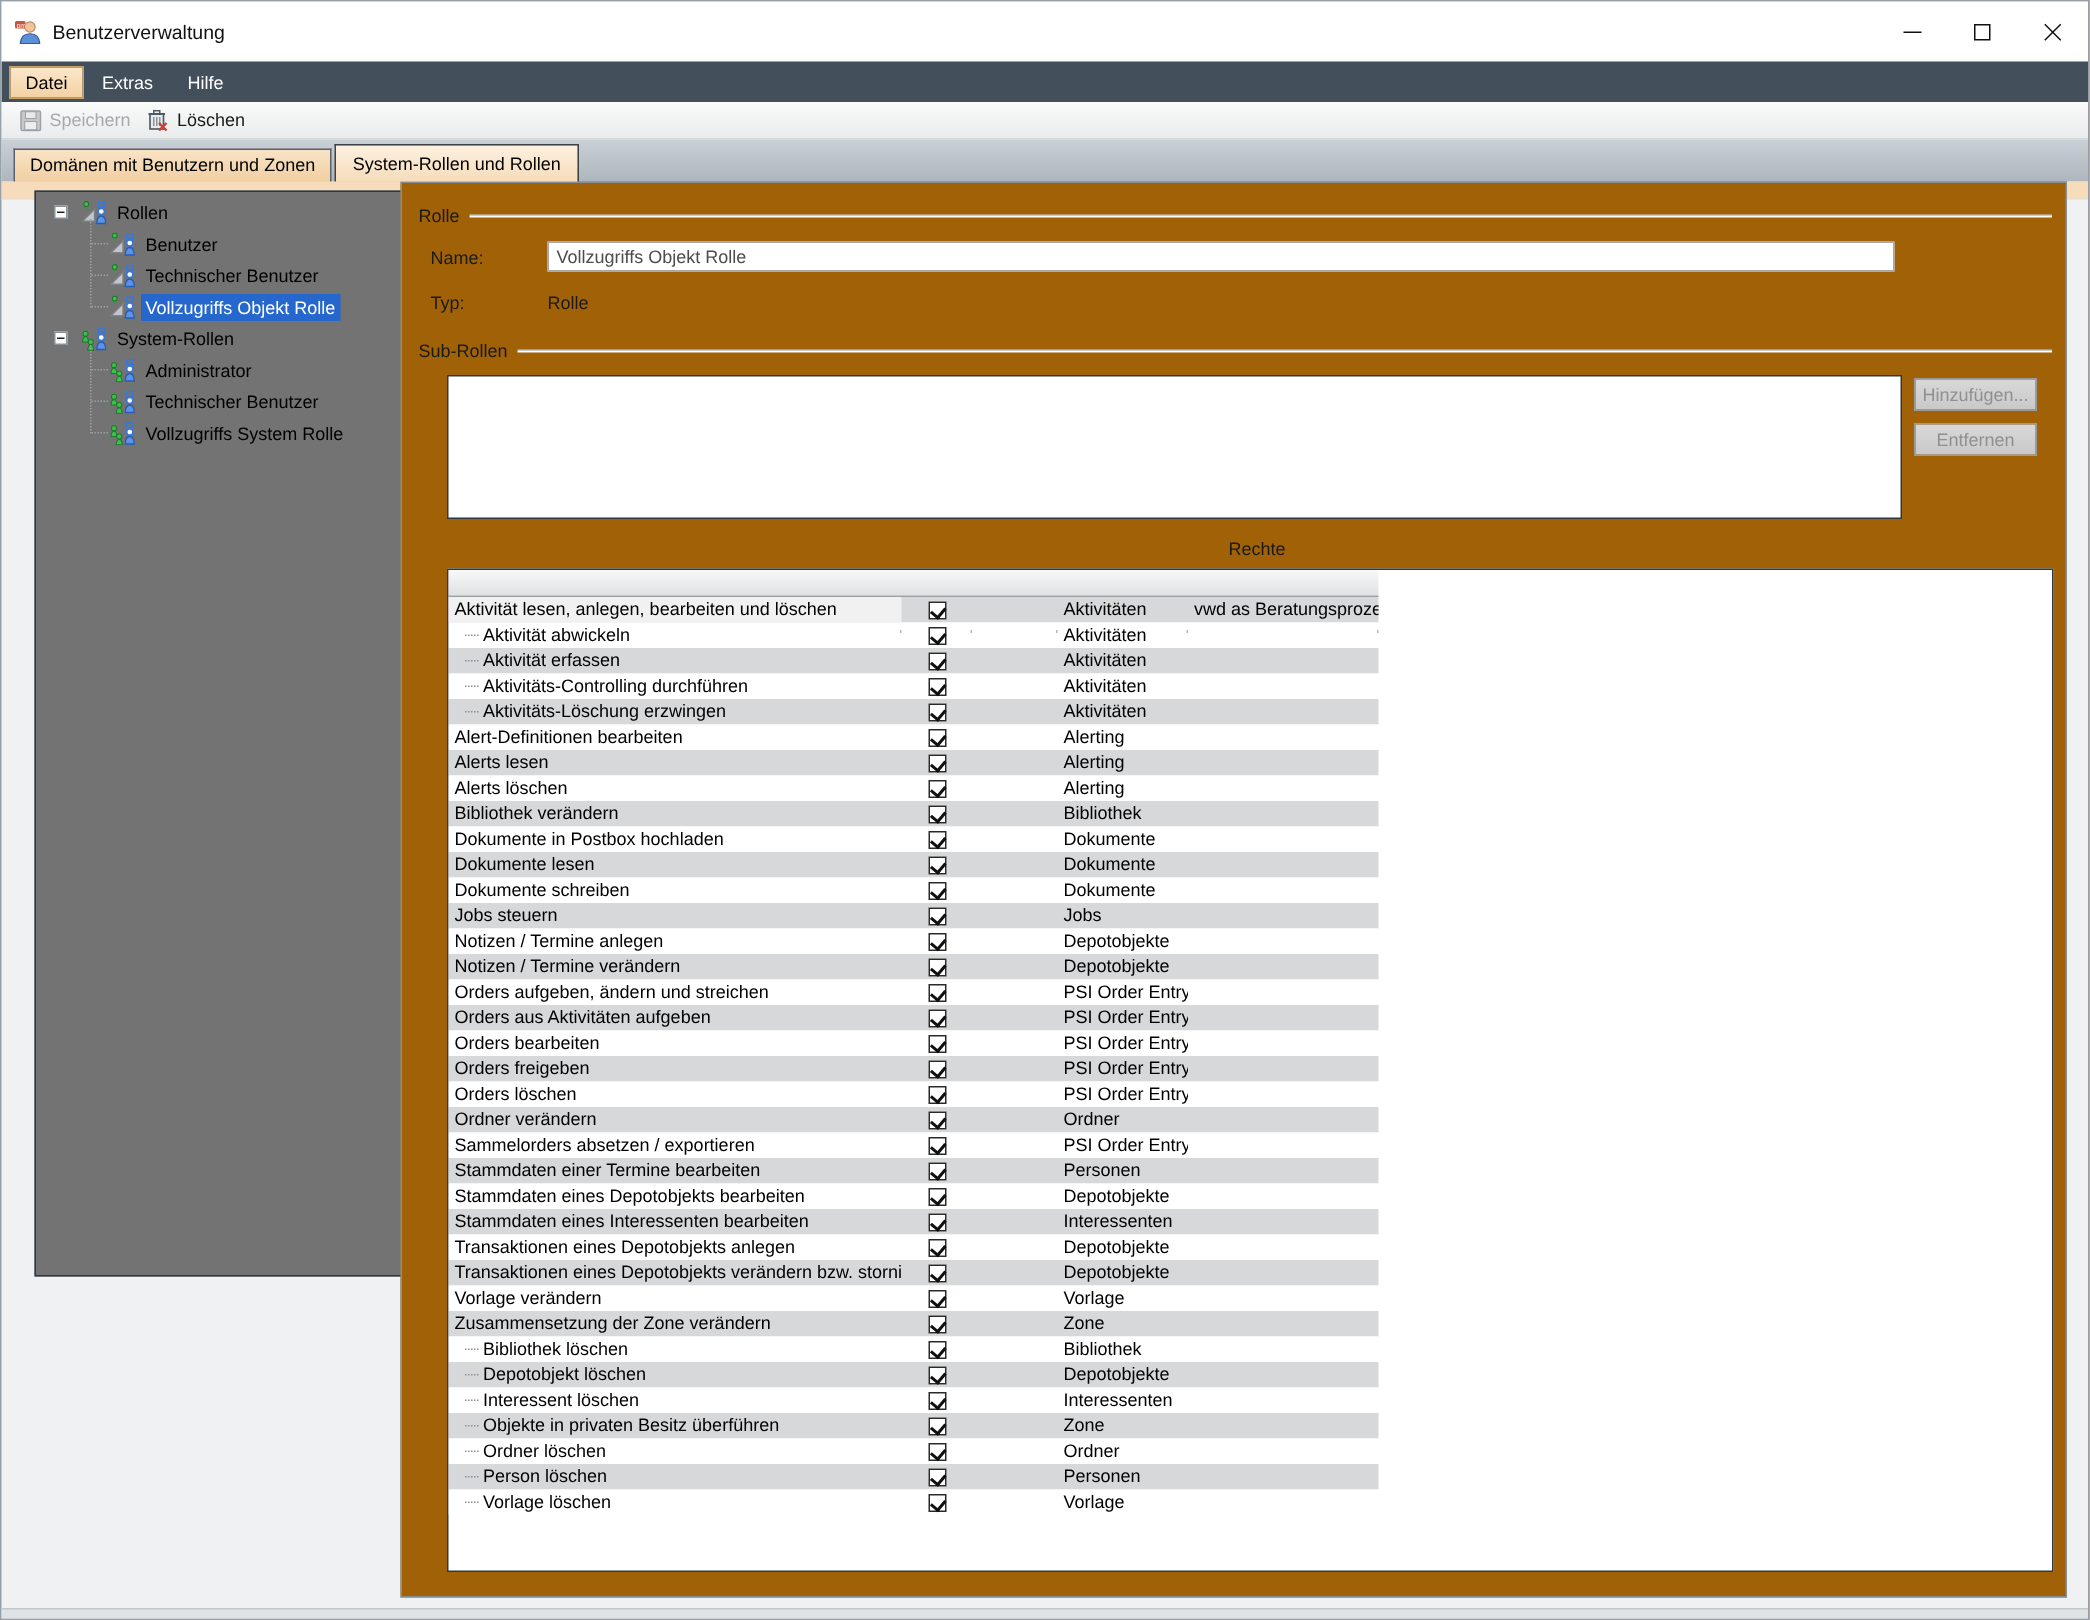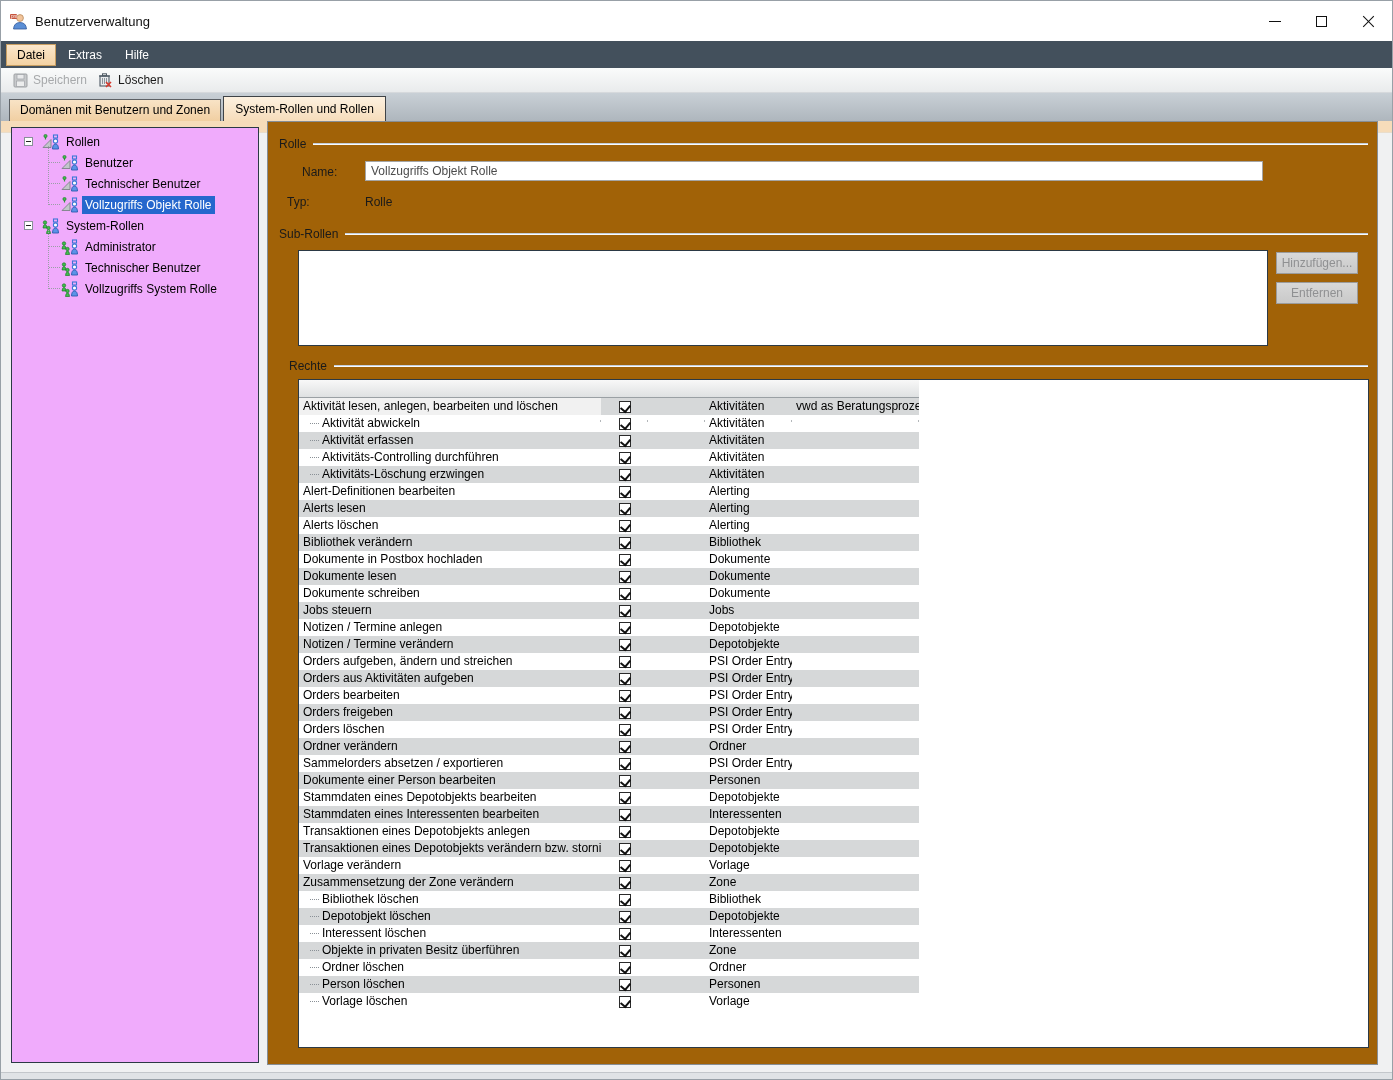--- a/index.html
+++ b/index.html
@@ -30,21 +30,21 @@
   .tool-btn { display:flex; align-items:center; gap:5px; font-size:12px; padding:2px 5px; color:#1a1a1a; }
   .tool-btn.disabled { color:#a7a9ab; }
 
   
   .tabstrip { height:28px; background:linear-gradient(#c9d0d6, #aeb6bd); display:flex; align-items:flex-end; padding-left:8px; }
   .tab { font-size:12px; color:#000; background:linear-gradient(#f8e3c6, #f1cfa2); border:1px solid #5d6165; border-bottom:none; padding:3px 10px 4px; margin-right:2px; position:relative; }
   .tab.selected { background:linear-gradient(#fdf1e0, #f6dcba); padding:5px 11px 5px; z-index:3; border-color:#3f4347; }
   .tabband { height:12px; background:#f6dcba; border-bottom:1px solid #e9ddcb; }
 
   
-  .tree-panel { position:absolute; left:10px; top:126px; width:248px; height:936px; background:#f0abfc; border:1px solid #2b3945; font-size:12px; overflow:hidden; padding-top:3px; }
+  .tree-panel { position:absolute; left:22px; top:126px; width:248px; height:724px; background:#737373; border:1px solid #2b3945; font-size:12px; overflow:hidden; padding-top:3px; }
   .tree-row { height:21px; display:flex; align-items:center; white-space:nowrap; }
   .expander { flex:0 0 9px; width:9px; height:9px; border:1px solid #889098; background:#fff; margin-left:12px; position:relative; }
   .expander::after { content:""; position:absolute; left:1px; right:1px; top:3px; height:1px; background:#222; }
   .tree-icon { width:17px; height:16px; margin-left:9px; flex:0 0 17px; }
   .tree-label { padding:2px 3px; margin-left:4px; color:#000; }
   .tree-label.selected { background:#2567cd; color:#fff; }
   .tree-children { position:relative; }
   .tree-children::before { content:""; position:absolute; left:36px; top:-6px; bottom:10px; border-left:1px dotted #9aa0a6; }
   .tree-children .tree-row { padding-left:0; }
   .tree-children .tree-icon { margin-left:49px; position:relative; }
@@ -244,34 +244,34 @@
         </div>
       </div>
     </div>
 
   <div class="right-panel">
 
     <div class="grp-caption" style="left:11px; top:15px; width:1089px;">
       <span class="cap-text">Rolle</span>
       <span class="cap-line" style="flex:1;"></span>
     </div>
-    <span class="lbl" style="left:34px; top:43px;">Name:</span>
+    <span class="lbl" style="left:19px; top:43px;">Name:</span>
     <input class="field-input" style="top: 39px;" readonly="" value="Vollzugriffs Objekt Rolle">
     <span class="lbl" style="left:19px; top:73px;">Typ:</span>
     <span class="lbl" style="left:97px; top:73px;">Rolle</span>
 
     <div class="grp-caption" style="left:11px; top:105px; width:1089px;">
       <span class="cap-text">Sub-Rollen</span>
       <span class="cap-line" style="flex:1;"></span>
     </div>
     <div class="listbox"></div>
     <div class="btn" style="top:130px;">Hinzufügen...</div>
     <div class="btn" style="top:160px;">Entfernen</div>
 
-    <div class="grp-caption" style="left:21px; top:237px; width:1079px;">
+    <div class="grp-caption" style="left:34px; top:237px; width:1079px;flex-direction:column;">
       <span class="cap-text">Rechte</span>
       <span class="cap-line" style="flex:1;"></span>
     </div>
 
     <div class="rights-table">
       <div class="rt-header">
         <div class="rt-h" style="width:302px;">
           <span>Name</span>
           <span class="sort-arrow"></span>
         </div>
@@ -473,21 +473,21 @@
           <div class="rt-row">
             <div class="rt-cell c-name">Sammelorders absetzen / exportieren</div>
             <div class="rt-cell c-check">
               <span class="cb"></span>
             </div>
             <div class="rt-cell c-geerbt"></div>
             <div class="rt-cell c-bereich">PSI Order Entry</div>
             <div class="rt-cell c-modul"></div>
           </div>
           <div class="rt-row odd">
-            <div class="rt-cell c-name">Dokumente einer Person bearbeiten</div>
+            <div class="rt-cell c-name">Stammdaten einer Termine bearbeiten</div>
             <div class="rt-cell c-check">
               <span class="cb"></span>
             </div>
             <div class="rt-cell c-geerbt"></div>
             <div class="rt-cell c-bereich">Personen</div>
             <div class="rt-cell c-modul"></div>
           </div>
           <div class="rt-row">
             <div class="rt-cell c-name">Stammdaten eines Depotobjekts bearbeiten</div>
             <div class="rt-cell c-check">

